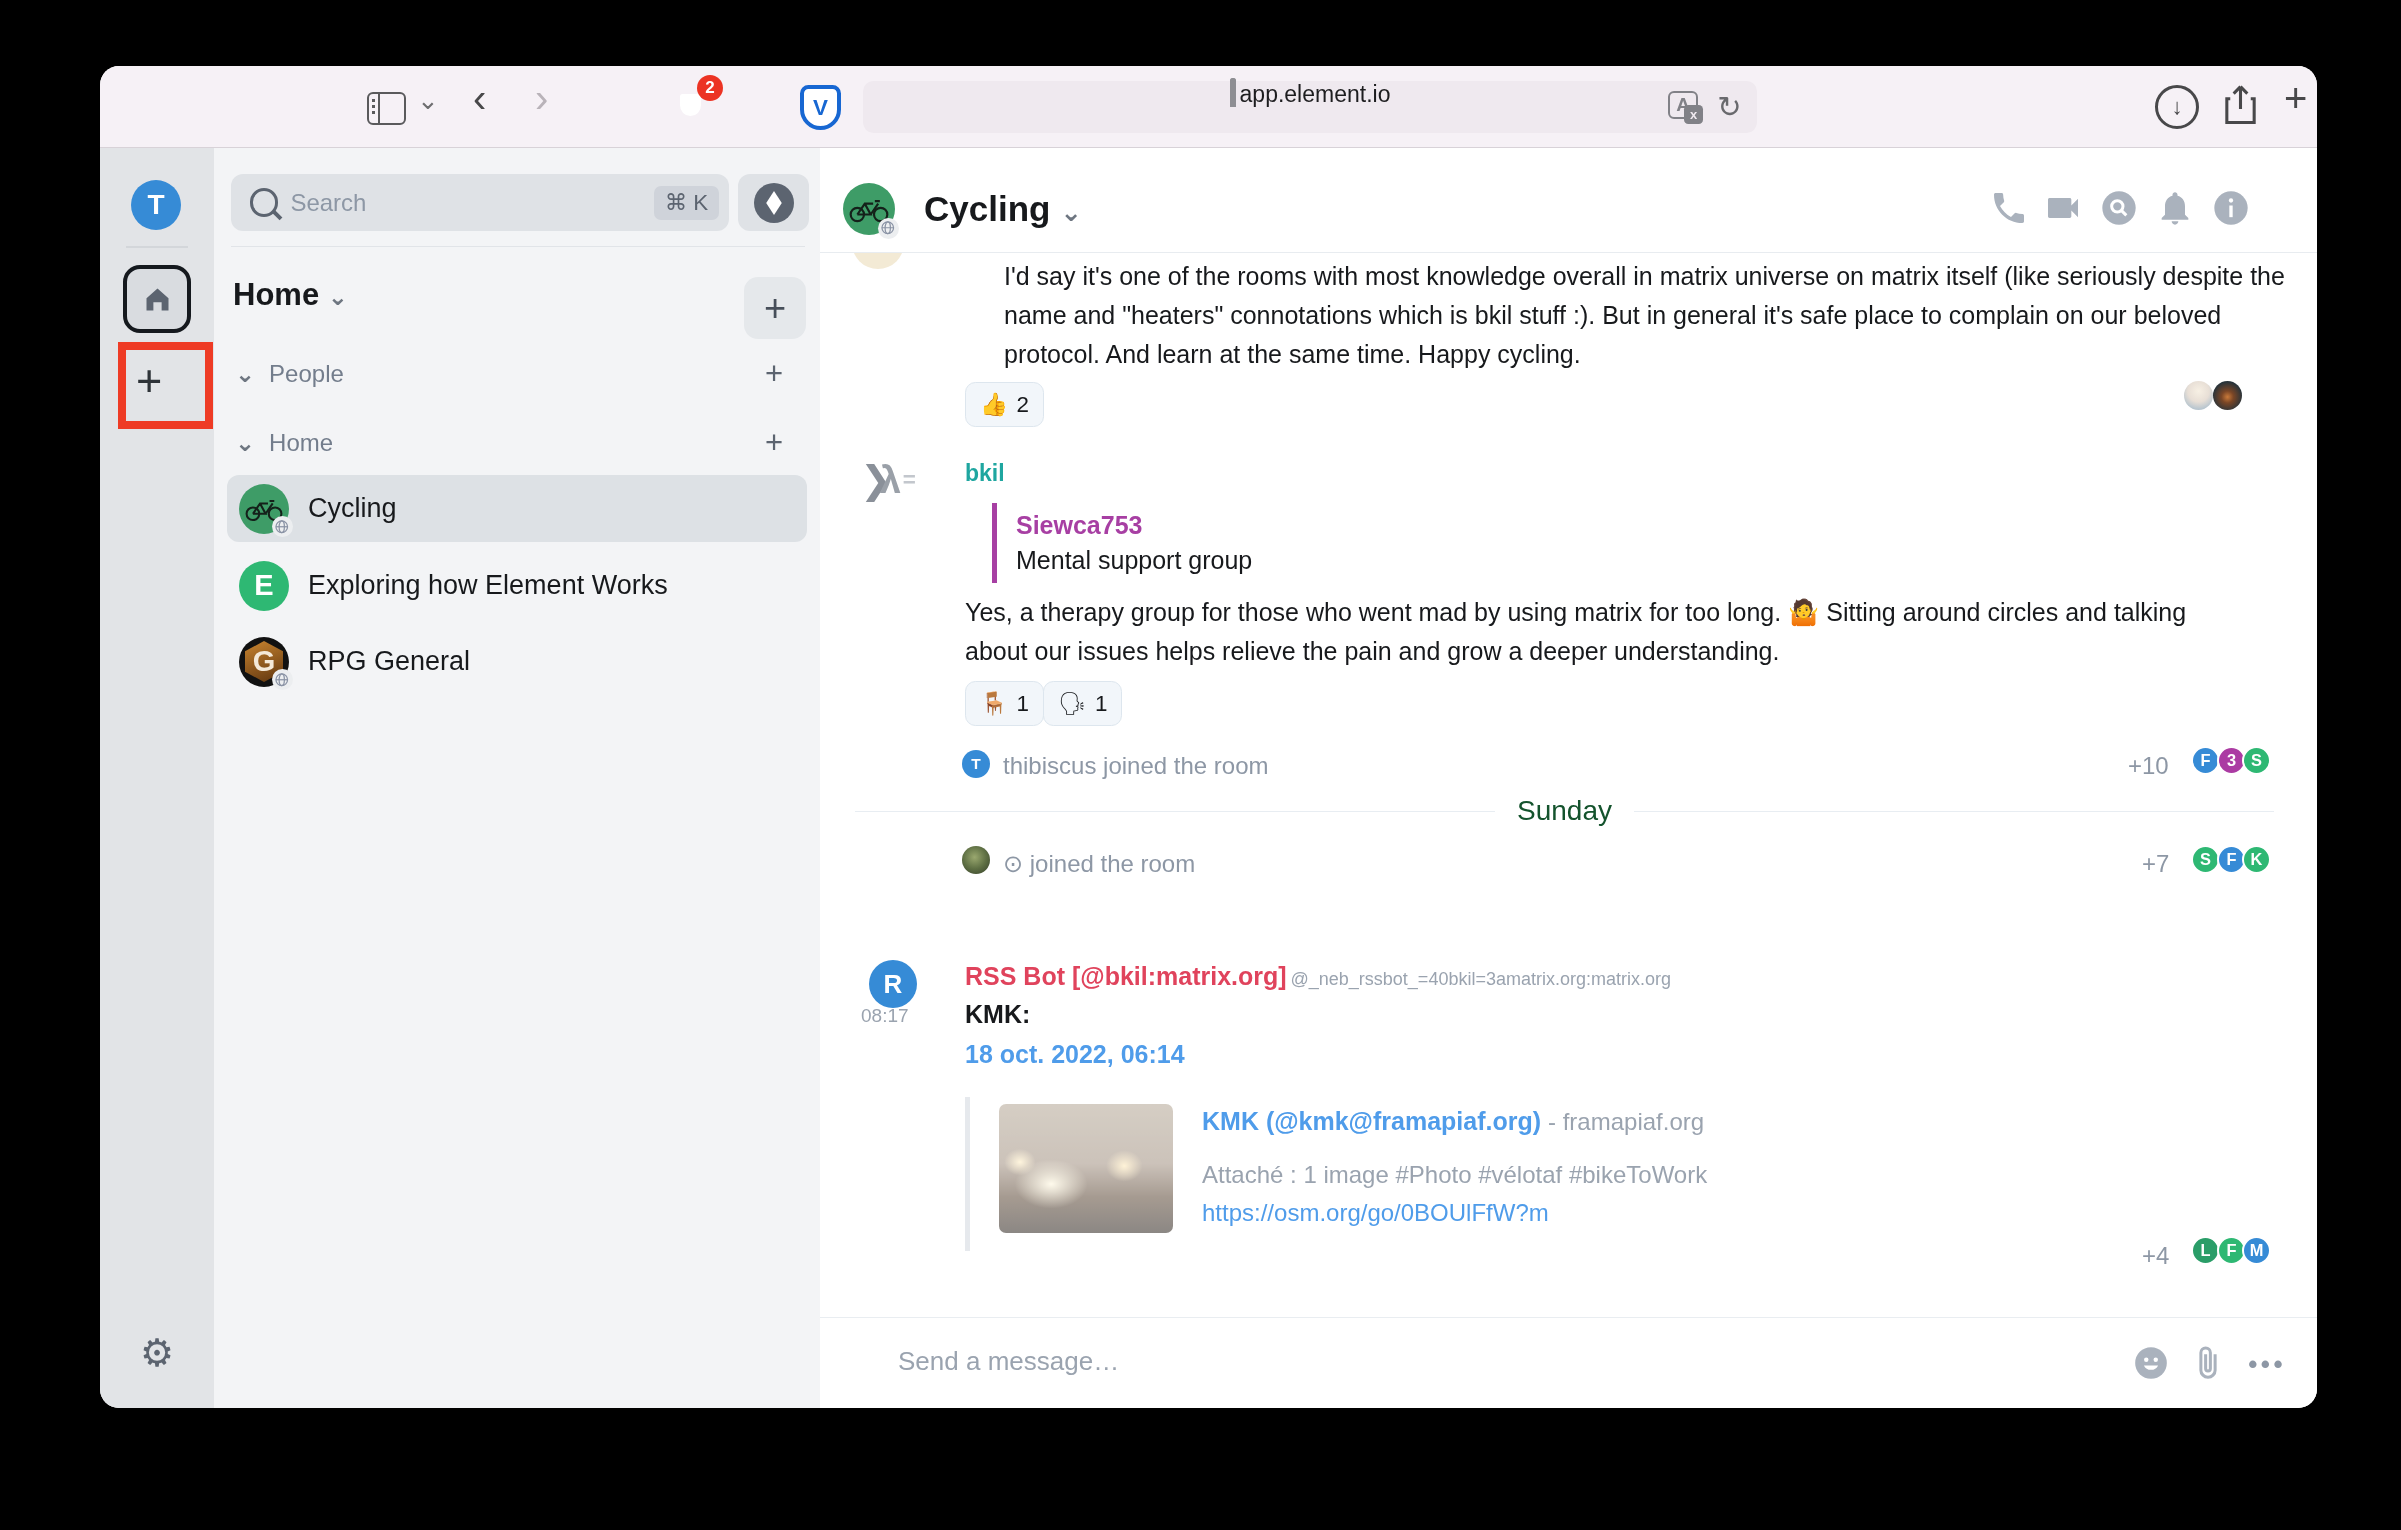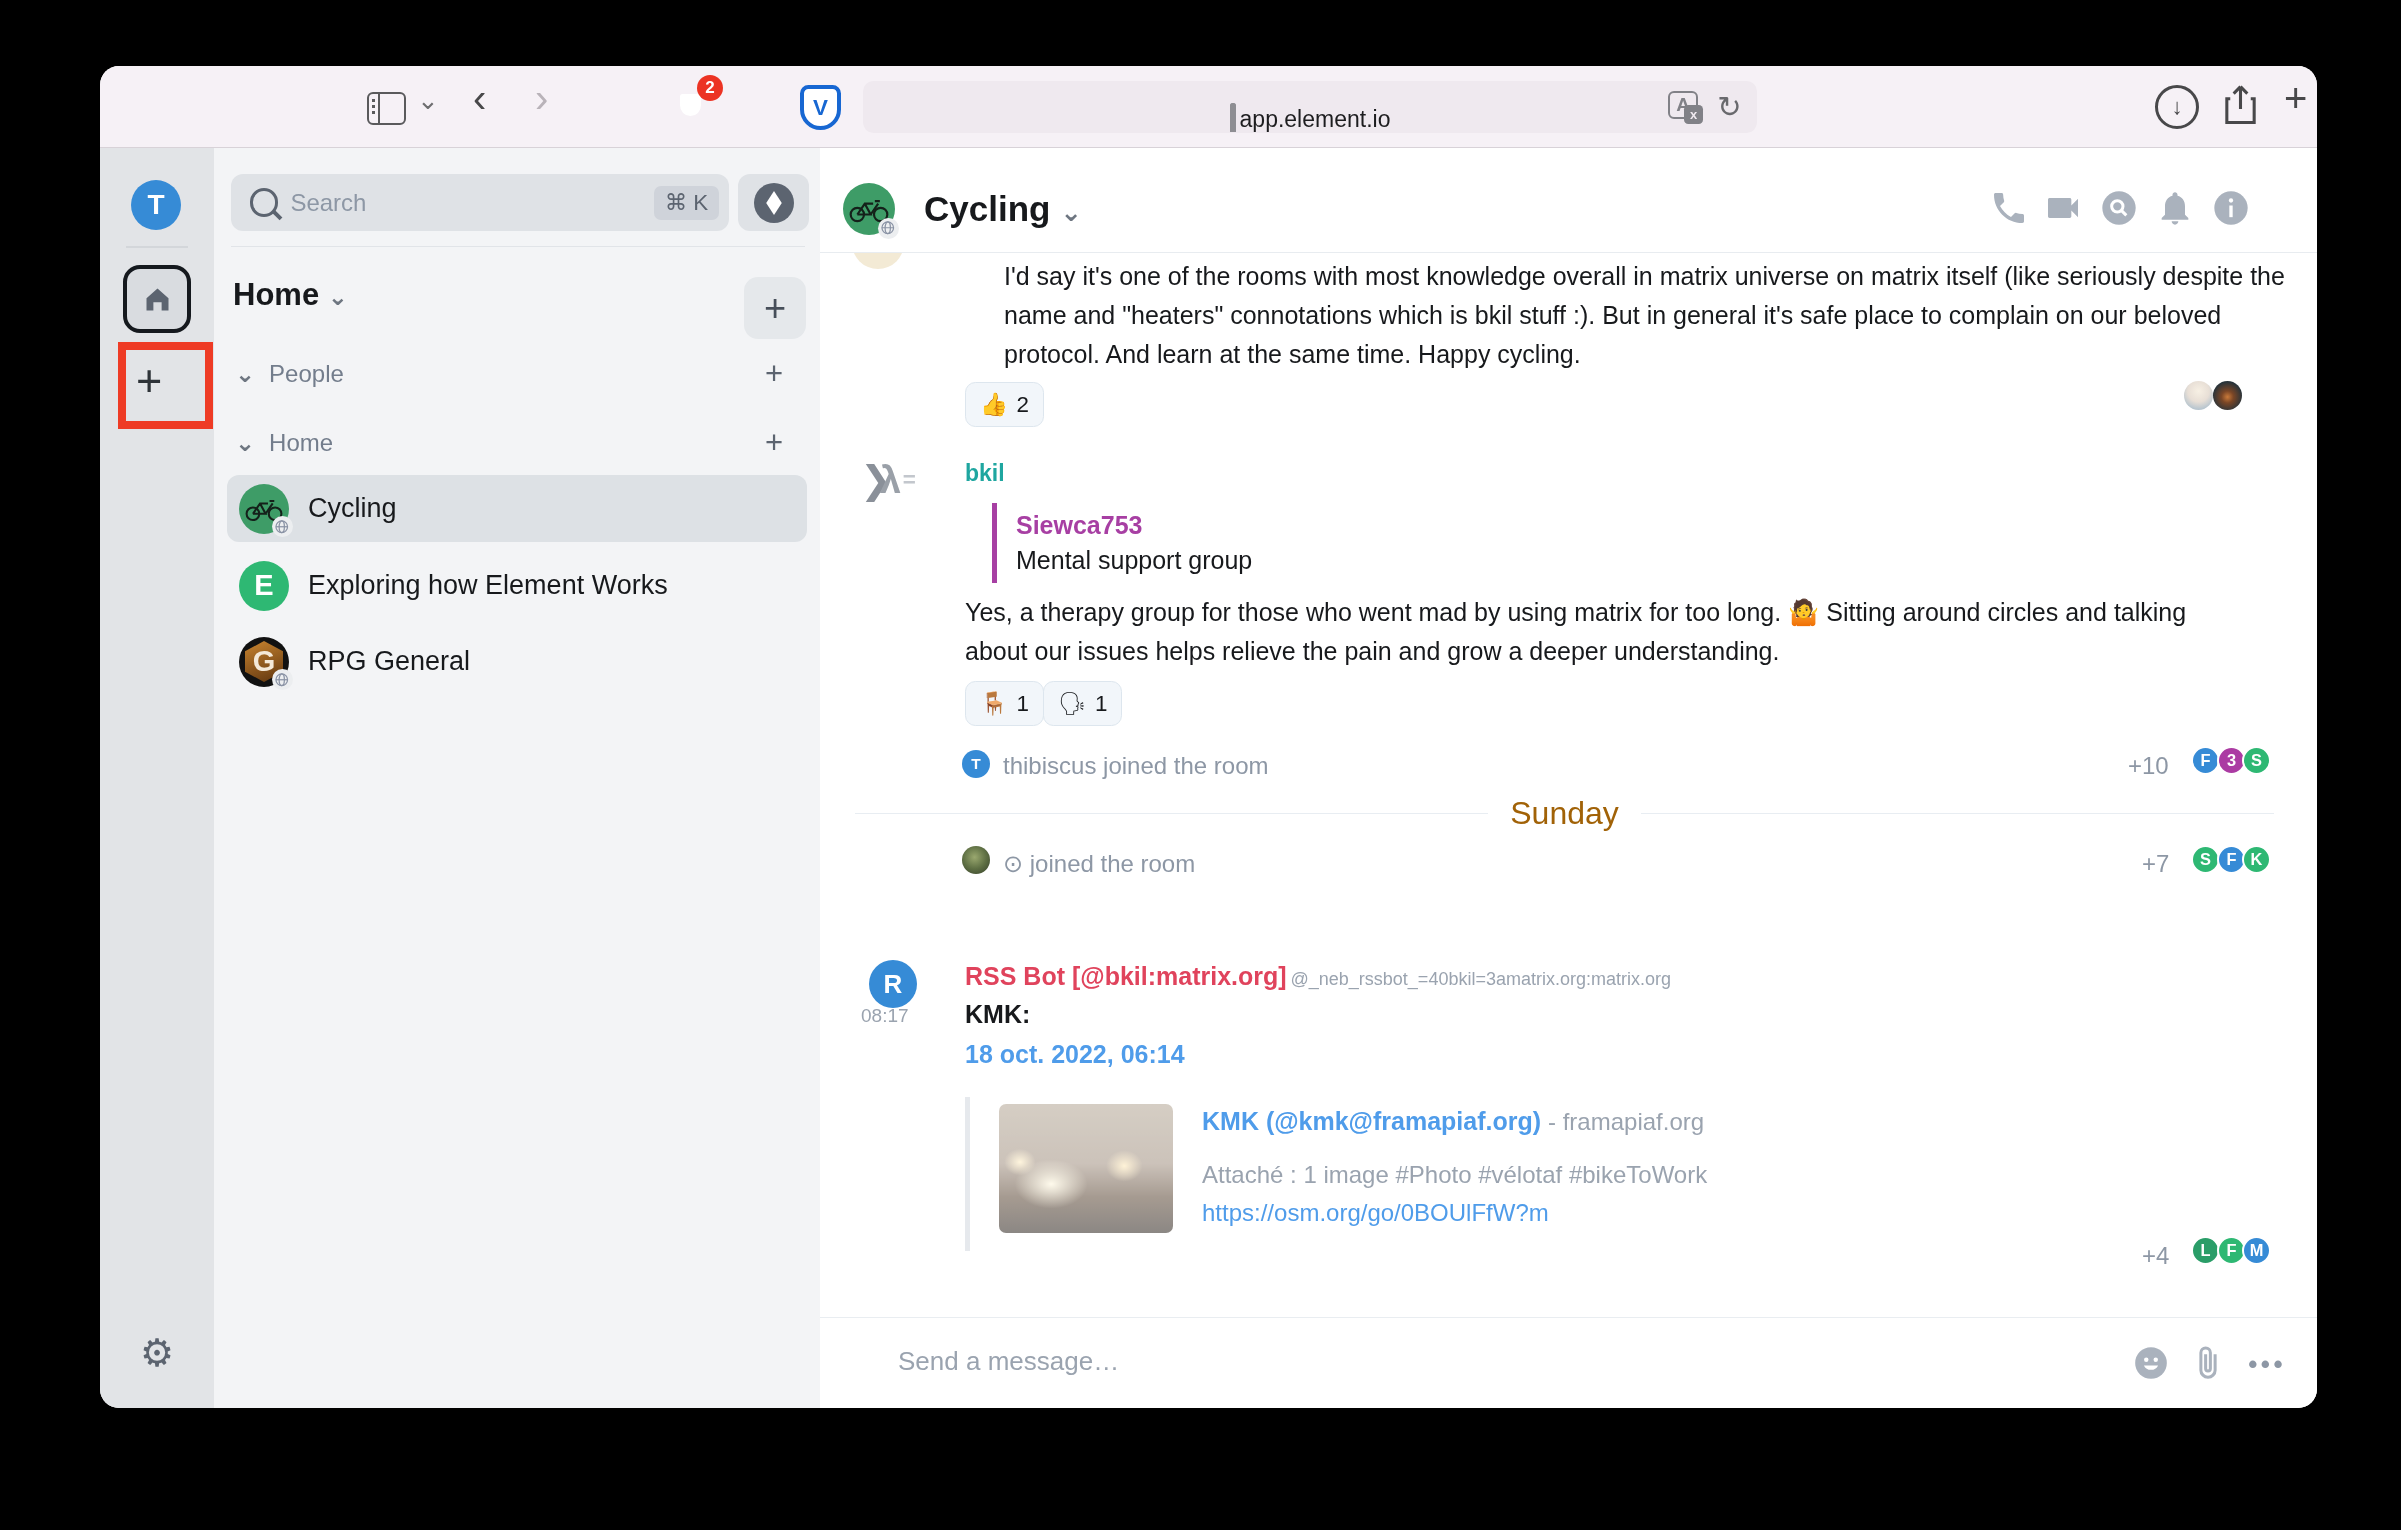--- a/index.html
+++ b/index.html
@@ -11,21 +11,21 @@
   .light{position:absolute;top:100px;width:21px;height:21px;border-radius:50%;}
   .tbglyph{position:absolute;color:#48484a;font-size:40px;line-height:40px;}
   .sidebar-ic{position:absolute;left:267px;top:26px;width:35px;height:29px;border:2.6px solid #5a5a5c;border-radius:6px;}
   .sidebar-ic:before{content:"";position:absolute;left:8.6px;top:0;width:2.6px;height:100%;background:#5a5a5c;}
   .sidebar-ic i{position:absolute;left:2.6px;width:3.5px;height:2.6px;background:#5a5a5c;}
   .shield{position:absolute;top:19px;width:41px;height:45px;}
   .shield .body{width:100%;height:100%;border-radius:8.6px 8.6px 19px 19px;}
   .badge{position:absolute;top:-10.4px;right:-12px;width:26px;height:26px;border-radius:50%;background:#ec3323;
     color:#fff;font-size:17px;font-weight:bold;text-align:center;line-height:26px;}
   .urlbar{position:absolute;left:763px;top:14.7px;width:894px;height:52px;background:#efe9ef;border-radius:10.4px;}
-  .urlcenter{position:absolute;left:0;right:0;top:0;bottom:0;display:flex;align-items:flex-end;justify-content:center;gap:4px;
+  .urlcenter{position:absolute;left:0;right:0;top:0;bottom:0;display:flex;align-items:flex-start;justify-content:center;gap:4px;
     color:#1d1d1f;font-size:23px;}
   .lockbody{width:19px;height:14.7px;background:#8e8e93;border-radius:2.6px;margin-top:8.6px;}
   .lockshackle{width:12px;height:10.4px;border:3.5px solid #8e8e93;border-bottom:none;border-radius:7px 7px 0 0;margin:0 auto;}
   .urlright{position:absolute;right:15.5px;top:0;height:52px;display:flex;align-items:center;gap:14px;color:#69696d;}
   .circle-btn{position:absolute;top:19px;width:38px;height:38px;border:3px solid #48484a;border-radius:50%;
     color:#48484a;font-size:22.4px;display:flex;align-items:center;justify-content:center;}
   
   .app{display:flex;height:1260px;}
   .activitybar{position:relative;width:114px;background:#e2e4e7;flex:none;}
   .roomlist{position:relative;width:606px;background:#f3f4f6;flex:none;}
@@ -68,21 +68,21 @@
   .hdr-ic{position:absolute;top:40px;width:41px;height:41px;}
   
   .timeline{position:relative;flex:1;overflow:hidden;}
   .msgtext{position:absolute;font-size:25px;line-height:39px;color:#17191c;width:1287px;}
   .pill{position:absolute;height:43px;background:#f2f6fa;border:1.7px solid #dde6ee;border-radius:10.4px;
     display:flex;align-items:center;gap:8.6px;padding:0 14px;font-size:22.4px;color:#17191c;}
   .stack-av{position:absolute;width:29px;height:29px;border-radius:50%;border:2.6px solid #fff;box-sizing:border-box;
     color:#fff;font-size:16.4px;font-weight:bold;display:flex;align-items:center;justify-content:center;}
   .joinrow{position:absolute;font-size:24px;color:#8d97a5;}
   .overflow-count{position:absolute;font-size:24px;color:#8d97a5;}
-  .divider{position:absolute;left:35px;right:43px;display:flex;align-items:center;color:#a16207;font-size:32px;}
+  .divider{position:absolute;left:35px;right:43px;display:flex;align-items:center;color:#14532d;font-size:28px;}
   .divider .line{flex:1;height:0.9px;background:#e8edf2;}
   .divider span{padding:0 22.4px;}
   .quote{position:absolute;left:145px;top:250px;border-left:5.2px solid #a73fa3;padding:5.2px 0 5.2px 19px;margin-left:27px;}
   .sender-teal{color:#1fa6a0;font-weight:bold;font-size:23px;}
   .sender-purple{color:#a73fa3;font-weight:bold;font-size:25px;line-height:35px;}
   .sender-red{color:#e0435c;font-weight:bold;font-size:25px;}
   .mxid{color:#9aa3af;font-size:18px;}
   .bluelink{color:#4f9cea;}
   .card{position:absolute;left:145px;top:844px;width:1294px;height:154px;border-left:5.2px solid #e6e9ed;}
   .thumb{position:absolute;left:28.5px;top:7px;width:174px;height:129px;border-radius:7px;opacity:.55;

